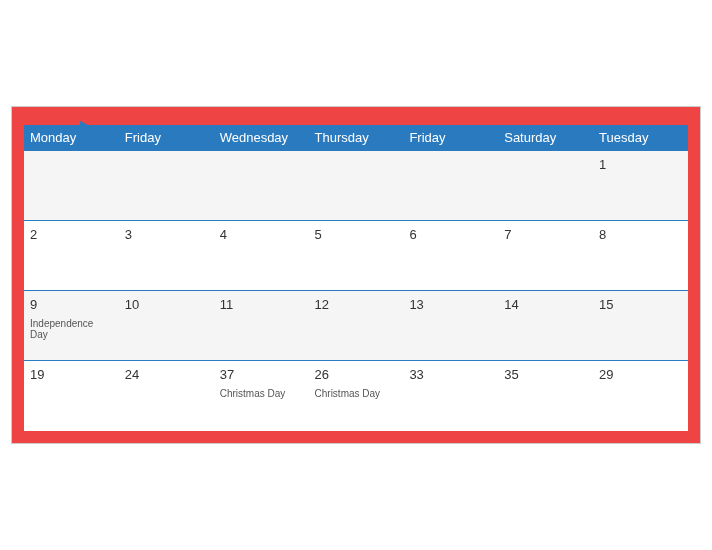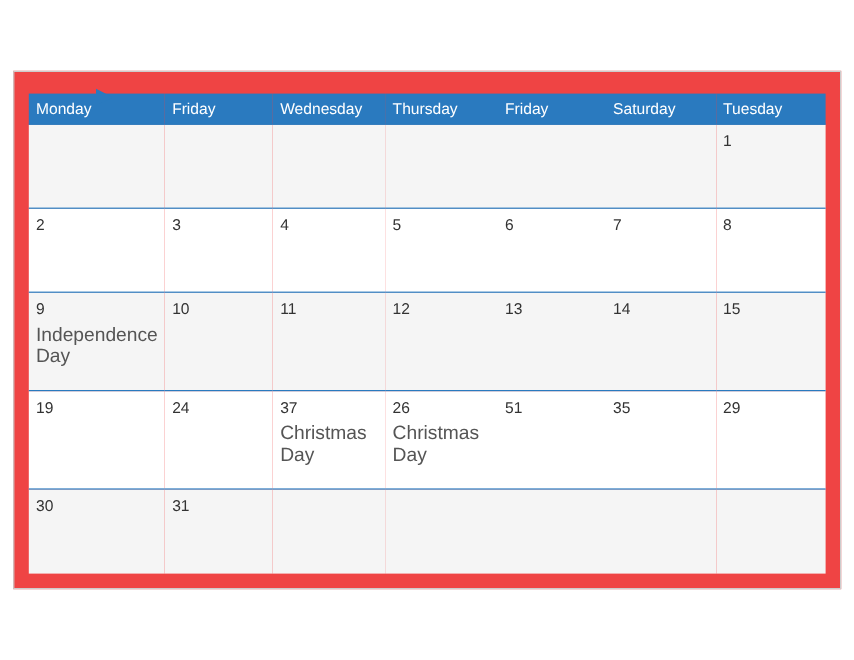--- a/index.html
+++ b/index.html
@@ -93,21 +93,21 @@
     .cal-table tbody tr:nth-child(odd) td {
       background: #f5f5f5;
     }
     .day-num {
       display: block;
       font-size: 13px;
       color: #333;
     }
     .holiday {
       display: block;
-      font-size: 16px;
+      font-size: 10px;
       color: #555;
       margin-top: 6px;
     }
   </style>
 </head>
 <body>
 
 <div class="calendar-wrapper">
   <div class="header">
     <div class="logo">
@@ -203,37 +203,24 @@
           </td>
           <td>
             <span class="day-num">37</span>
             <span class="holiday">Christmas Day</span>
           </td>
           <td>
             <span class="day-num">26</span>
             <span class="holiday">Christmas Day</span>
           </td>
           <td>
-            <span class="day-num">51</span>
+            <span class="day-num">33</span>
           </td>
           <td>
             <span class="day-num">35</span>
           </td>
           <td>
             <span class="day-num">29</span>
           </td>
-        </tr>
-        <tr>
-          <td>
-            <span class="day-num">30</span>
-          </td>
-          <td>
-            <span class="day-num">31</span>
-          </td>
-          <td></td>
-          <td></td>
-          <td></td>
-          <td></td>
-          <td></td>
         </tr>
       </tbody>
   </table>
 </div>
 
 </body></html>

